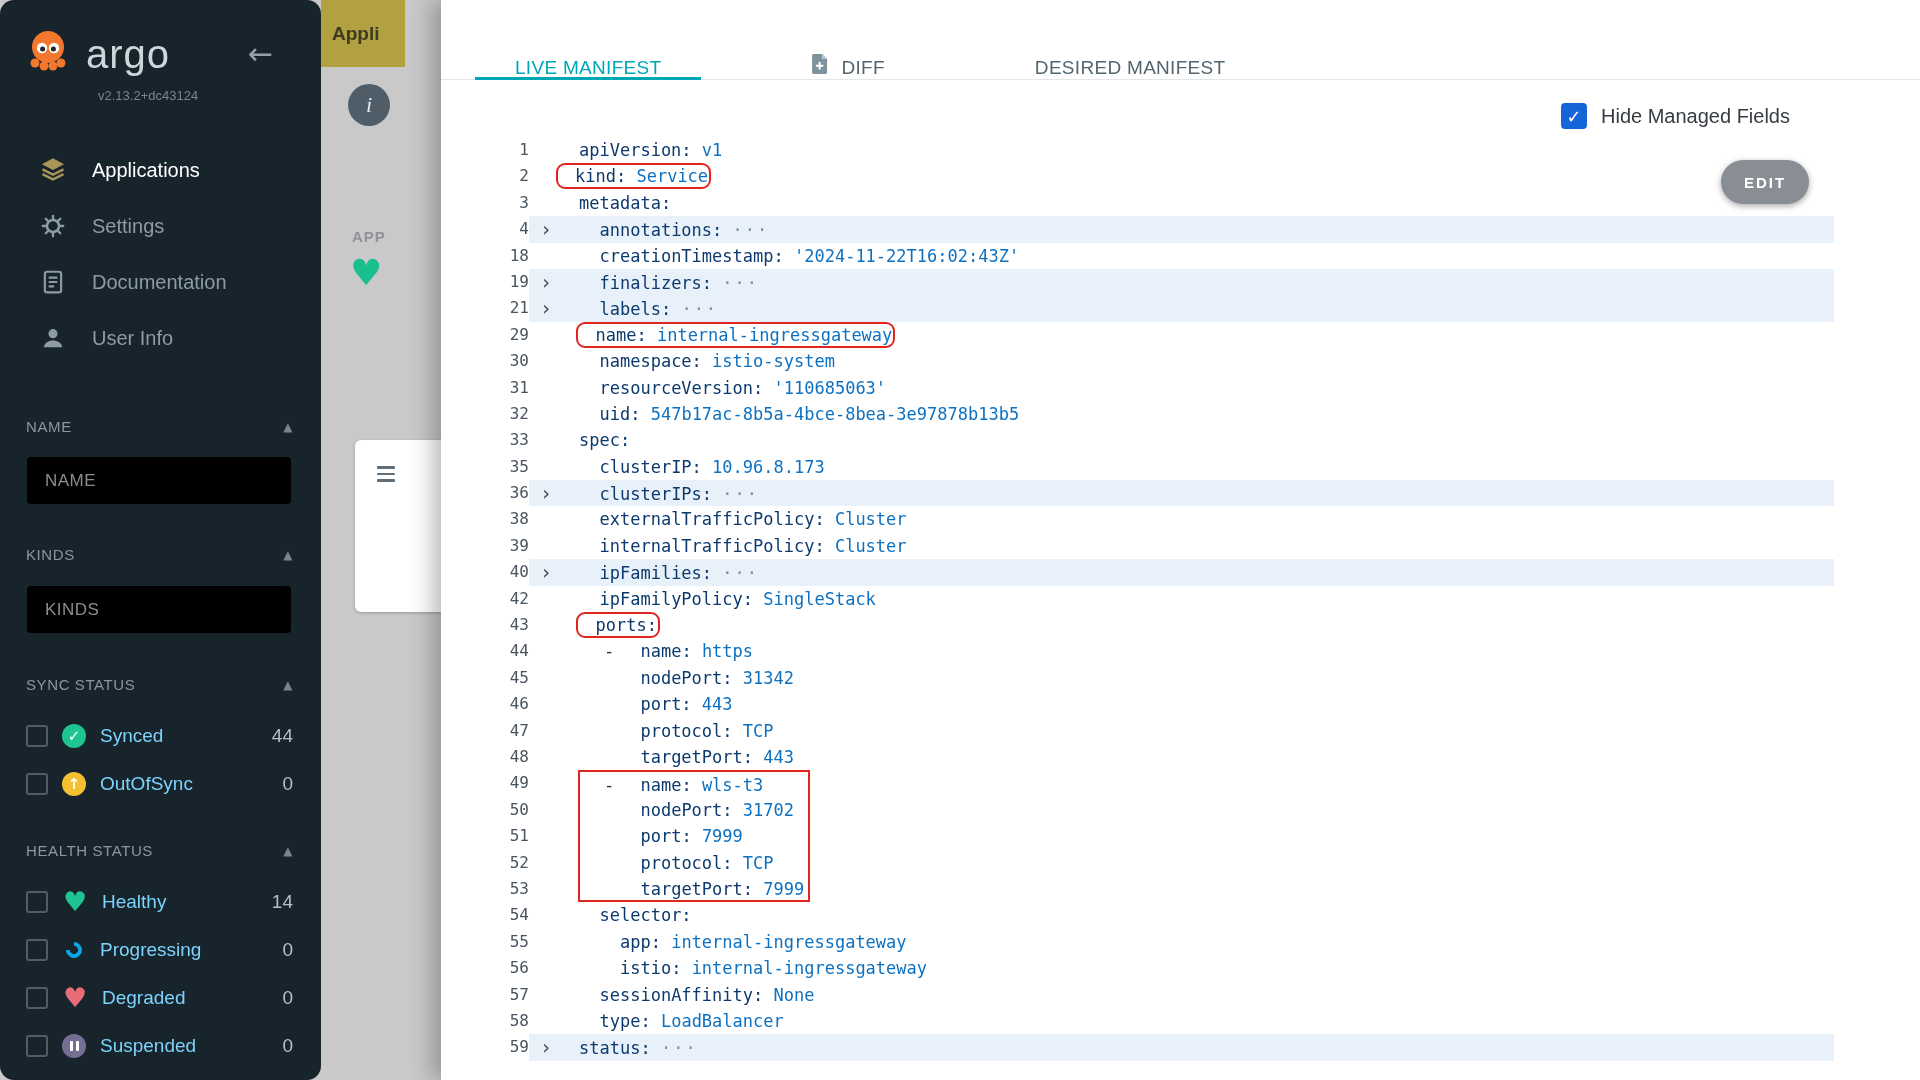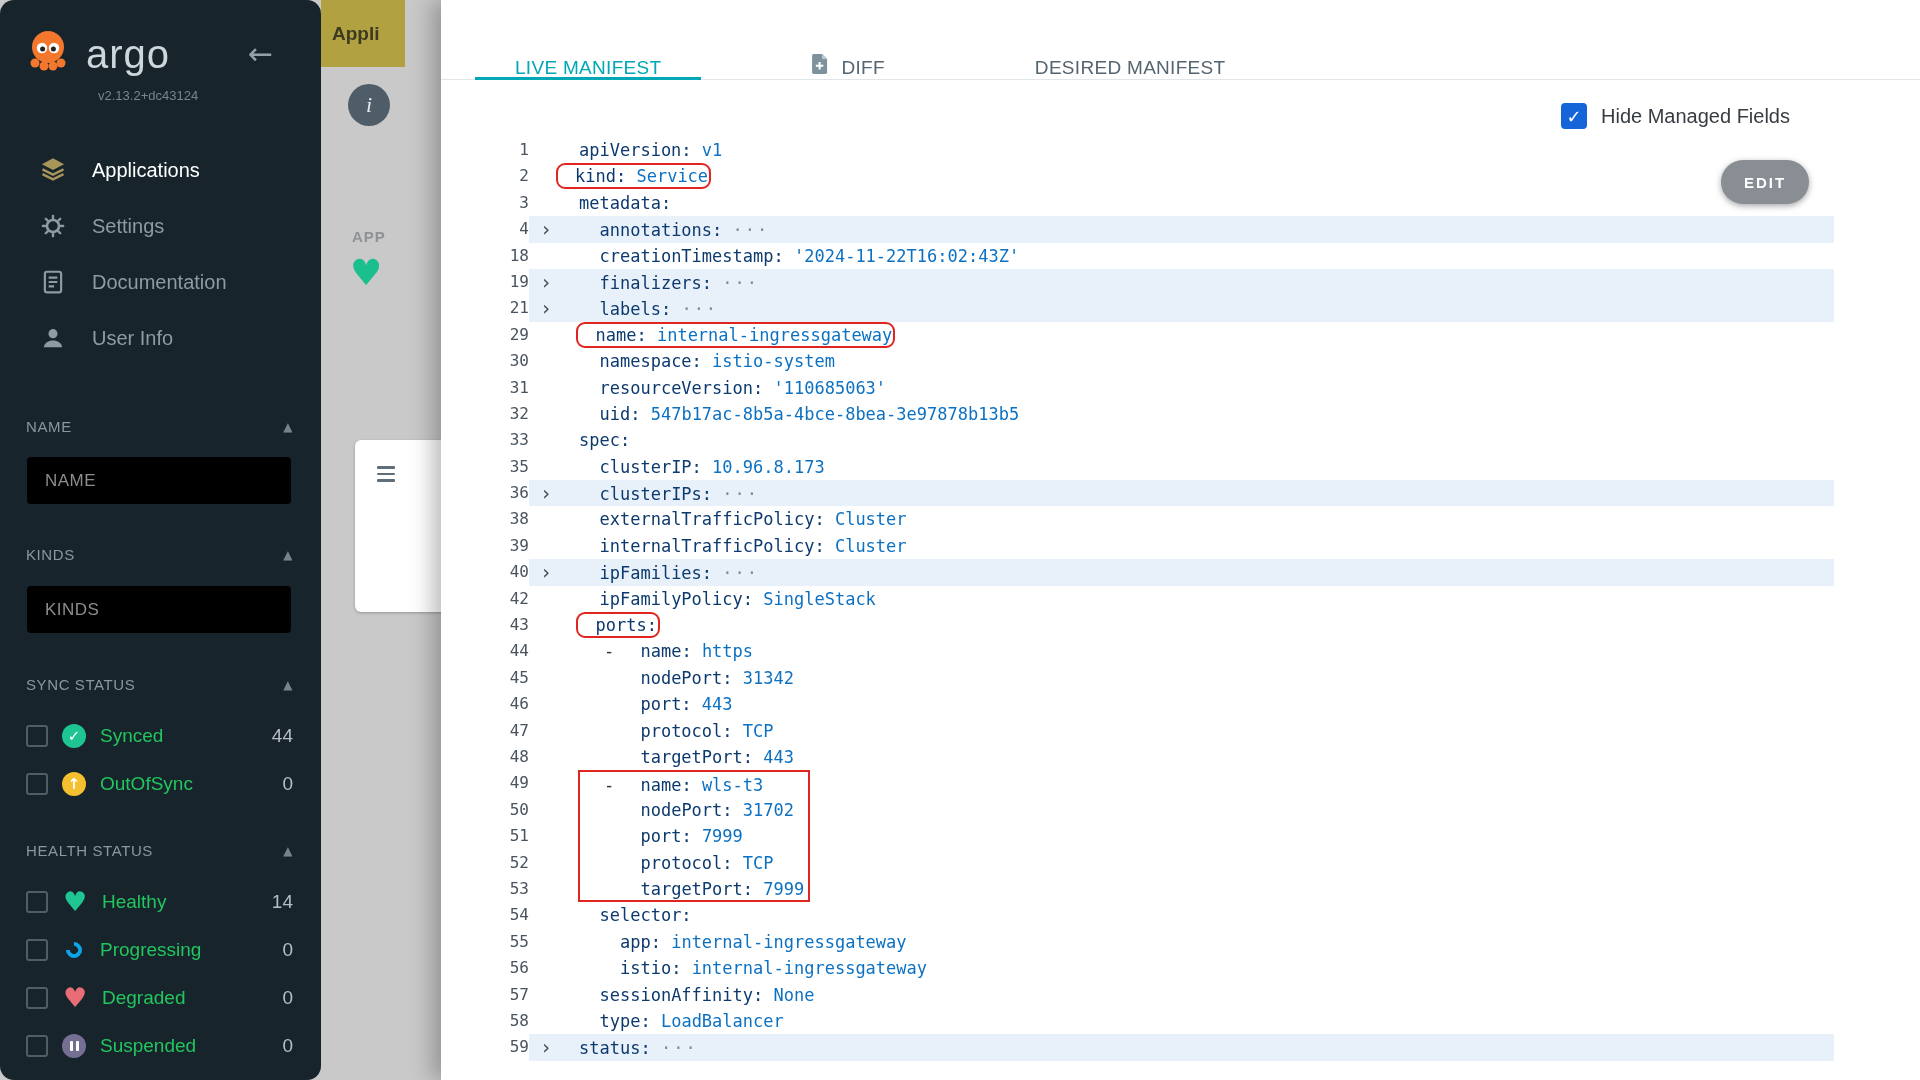--- a/index.html
+++ b/index.html
@@ -32,21 +32,21 @@
                font-size:15px; letter-spacing:.6px; color:#8a979f; }
   .caret { font-size:12px; color:#76858d; cursor:pointer; }
   .sb-input { position:absolute; left:27px; width:264px; height:47px; background:#000;
               border:none; border-radius:4px; color:#bbb; font-size:17px; letter-spacing:.5px;
               padding:0 18px; font-family:"Liberation Sans",sans-serif; }
   .sb-input::placeholder { color:#8c8c8c; }
 
   .stat-list { position:absolute; left:0; right:0; }
   .stat-row { display:flex; align-items:center; height:48px; padding:0 28px 0 26px; gap:14px; cursor:pointer; }
   .sb-check { width:22px; height:22px; border:2px solid #4e5d66; border-radius:3px; flex:none; background:transparent; }
-  .stat-label { flex:1; font-size:19px; color:#22c55e; }
+  .stat-label { flex:1; font-size:19px; color:#7dd3fc; }
   .stat-count { font-size:19px; color:#b4bfc5; }
   .ic-circle { width:24px; height:24px; border-radius:50%; color:#fff; display:inline-flex;
                align-items:center; justify-content:center; font-size:15px; font-weight:bold; flex:none; }
   .ic-heart { font-size:27px; line-height:24px; width:26px; text-align:center; flex:none; }
   .ic-ring  { width:16px; height:16px; border:4px solid; border-radius:50%; flex:none;
               transform:rotate(-45deg); margin:0 4px; }
   .ic-pause i { width:3px; height:10px; background:#fff; display:inline-block; margin:0 1.5px; border-radius:1px; }
 
   
   .backdrop { position:absolute; left:321px; top:0; width:125px; height:1080px; background:#c9c9c9; z-index:1; }

